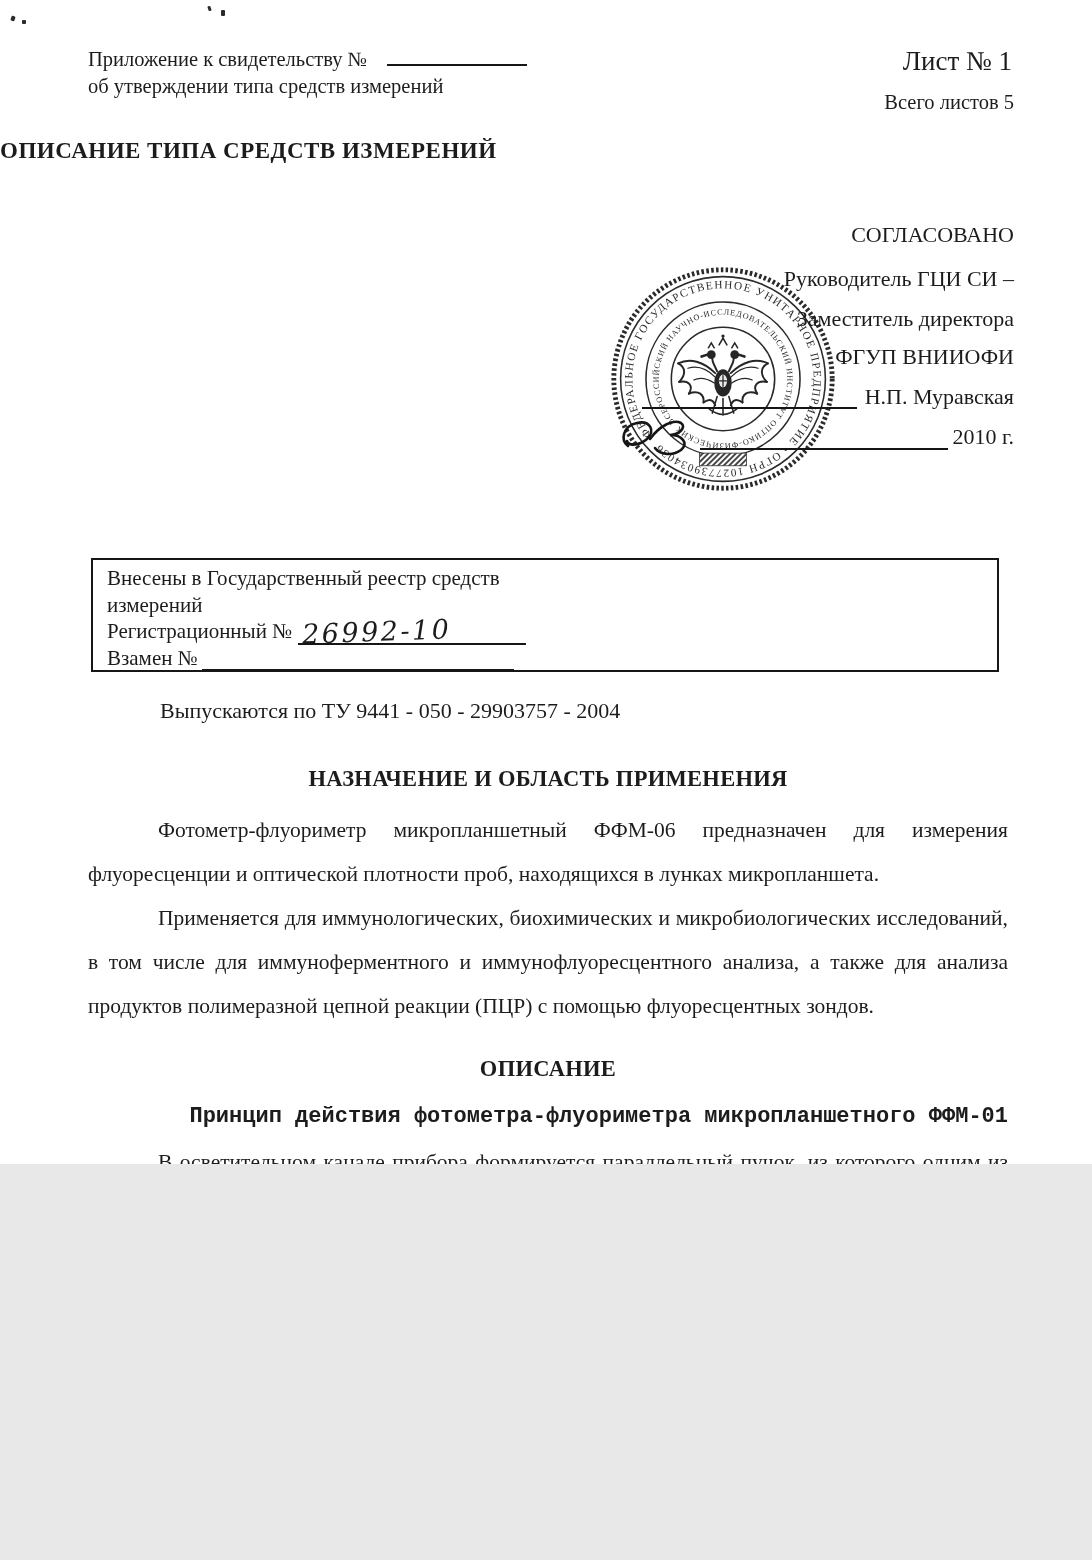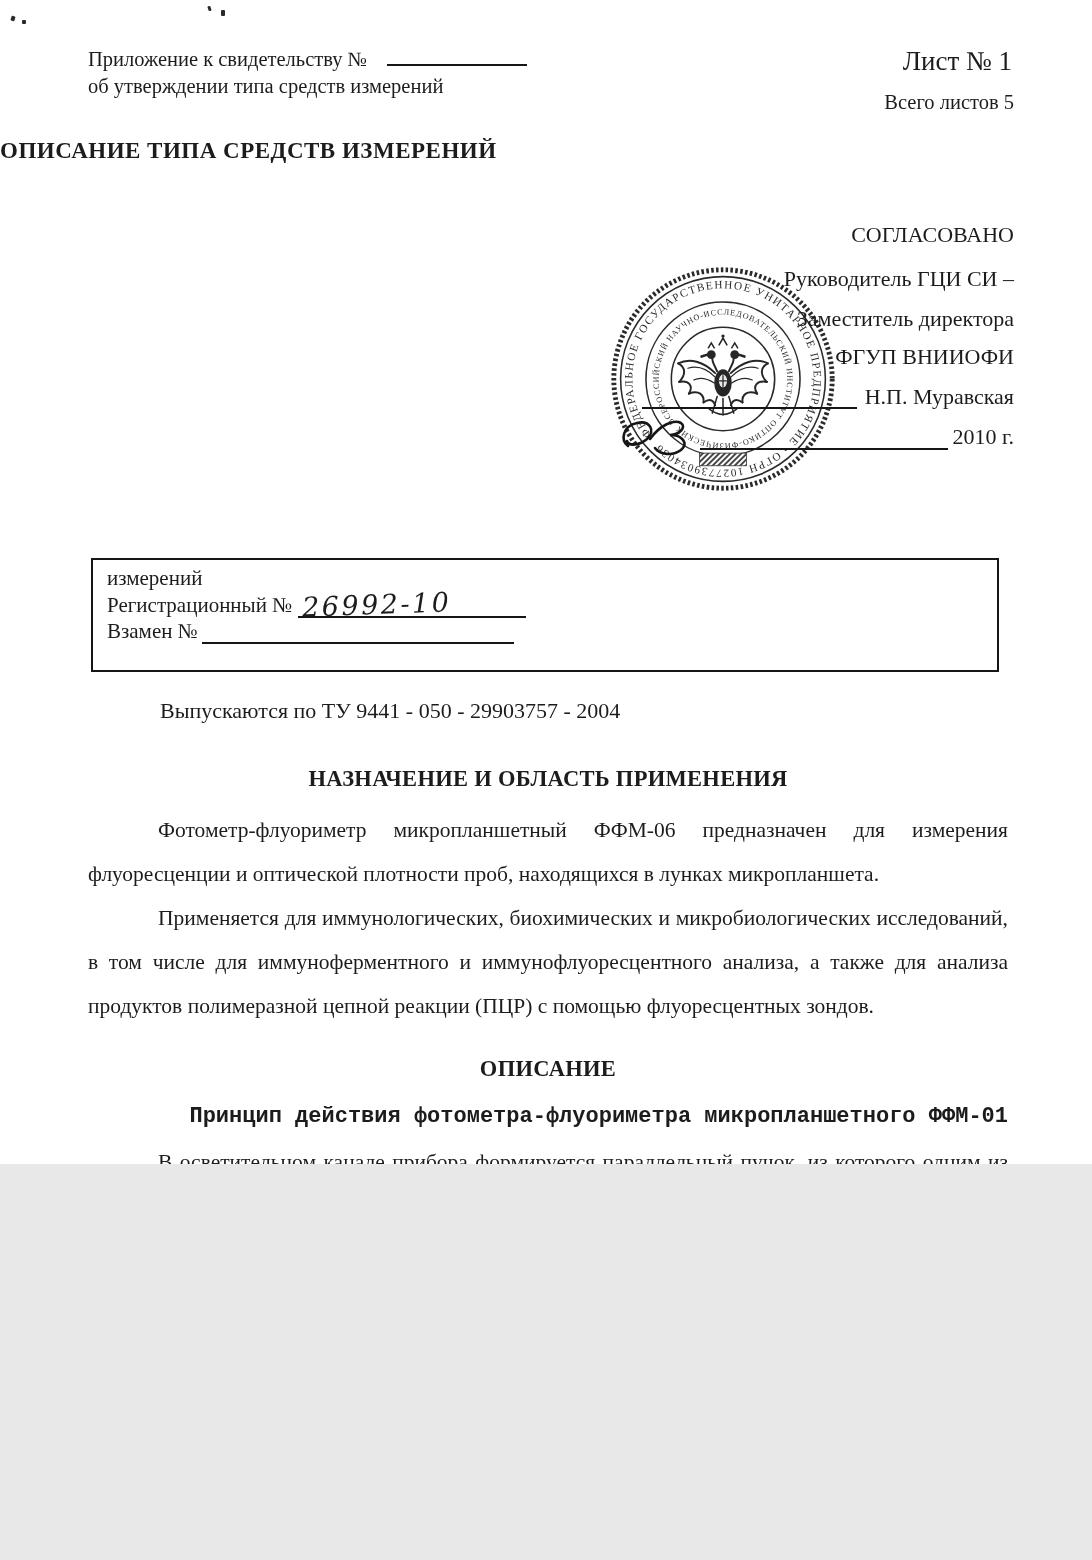--- a/index.html
+++ b/index.html
@@ -36,21 +36,21 @@
   .stamp{position:absolute;left:606px;top:262px;width:234px;height:234px;z-index:3;opacity:.93;}
   .signature{position:absolute;left:612px;top:408px;width:120px;height:55px;z-index:4;}
 
   
   .reg-table{position:absolute;left:91px;top:558px;width:908px;height:114px;
     border:2.5px solid #161616;box-sizing:border-box;display:flex;font-size:21px;}
   .cell-left{width:436px;border-right:2.5px solid #161616;box-sizing:border-box;
     display:flex;flex-direction:column;justify-content:center;align-items:center;
     text-align:center;line-height:30px;}
   .cell-right{flex:1;padding:5px 8px 0 14px;line-height:26.5px;box-sizing:border-box;}
-  .reg-row{display:flex;align-items:flex-start;white-space:nowrap;}
+  .reg-row{display:flex;align-items:flex-end;white-space:nowrap;}
   .u-line{display:inline-block;border-bottom:2.2px solid #161616;height:24px;vertical-align:bottom;}
   .reg-underline{width:228px;margin-left:6px;position:relative;}
   .replaces-underline{width:312px;margin-left:4px;}
   .handwritten{position:absolute;left:4px;bottom:-2px;font-size:27px;line-height:1;
     font-style:italic;font-family:"DejaVu Serif",serif;letter-spacing:2.5px;transform:rotate(-2deg);}
 
   .tu-line{position:absolute;left:160px;top:698px;font-size:22px;}
 
   
   .body-text{position:absolute;left:88px;top:764px;width:920px;font-size:21.5px;
@@ -146,20 +146,21 @@
 
   <svg class="signature" viewBox="0 0 120 55" aria-hidden="true">
     <g stroke="#161616" fill="none" stroke-width="2.6" stroke-linecap="round">
       <path d="M16,38 C8,32 11,18 25,15 C38,12 44,23 35,31 C28,37 17,39 15,33"></path>
       <path d="M38,31 C48,17 62,11 69,15 C75,19 67,27 58,27 C70,27 77,35 69,42 C61,48 48,47 43,40"></path>
     </g>
   </svg>
 
   <div class="reg-table">
     <div class="cell-right">
+      <div>Внесены в Государственный реестр средств</div>
       <div>измерений</div>
       <div class="reg-row">
         <span>Регистрационный №</span>
         <span class="u-line reg-underline">
           <span class="handwritten">26992-10</span>
         </span>
       </div>
       <div class="reg-row">
         <span>Взамен  №</span>
         <span class="u-line replaces-underline"></span>

